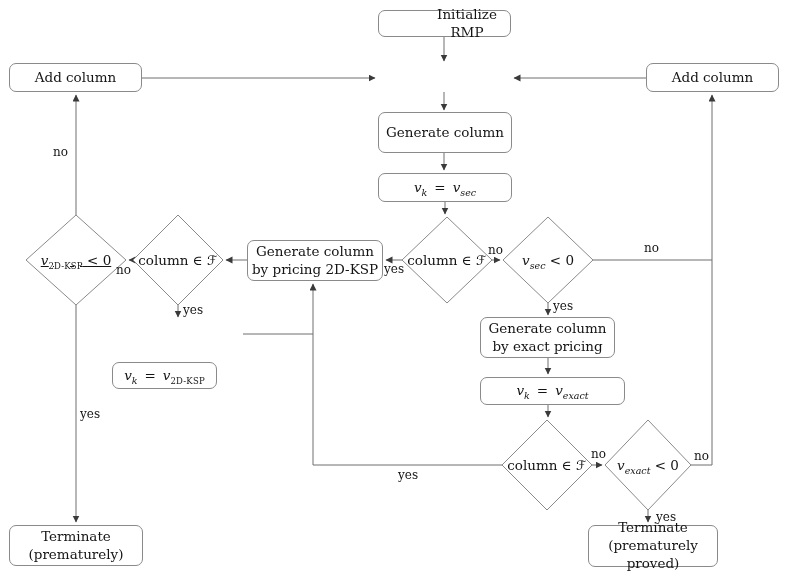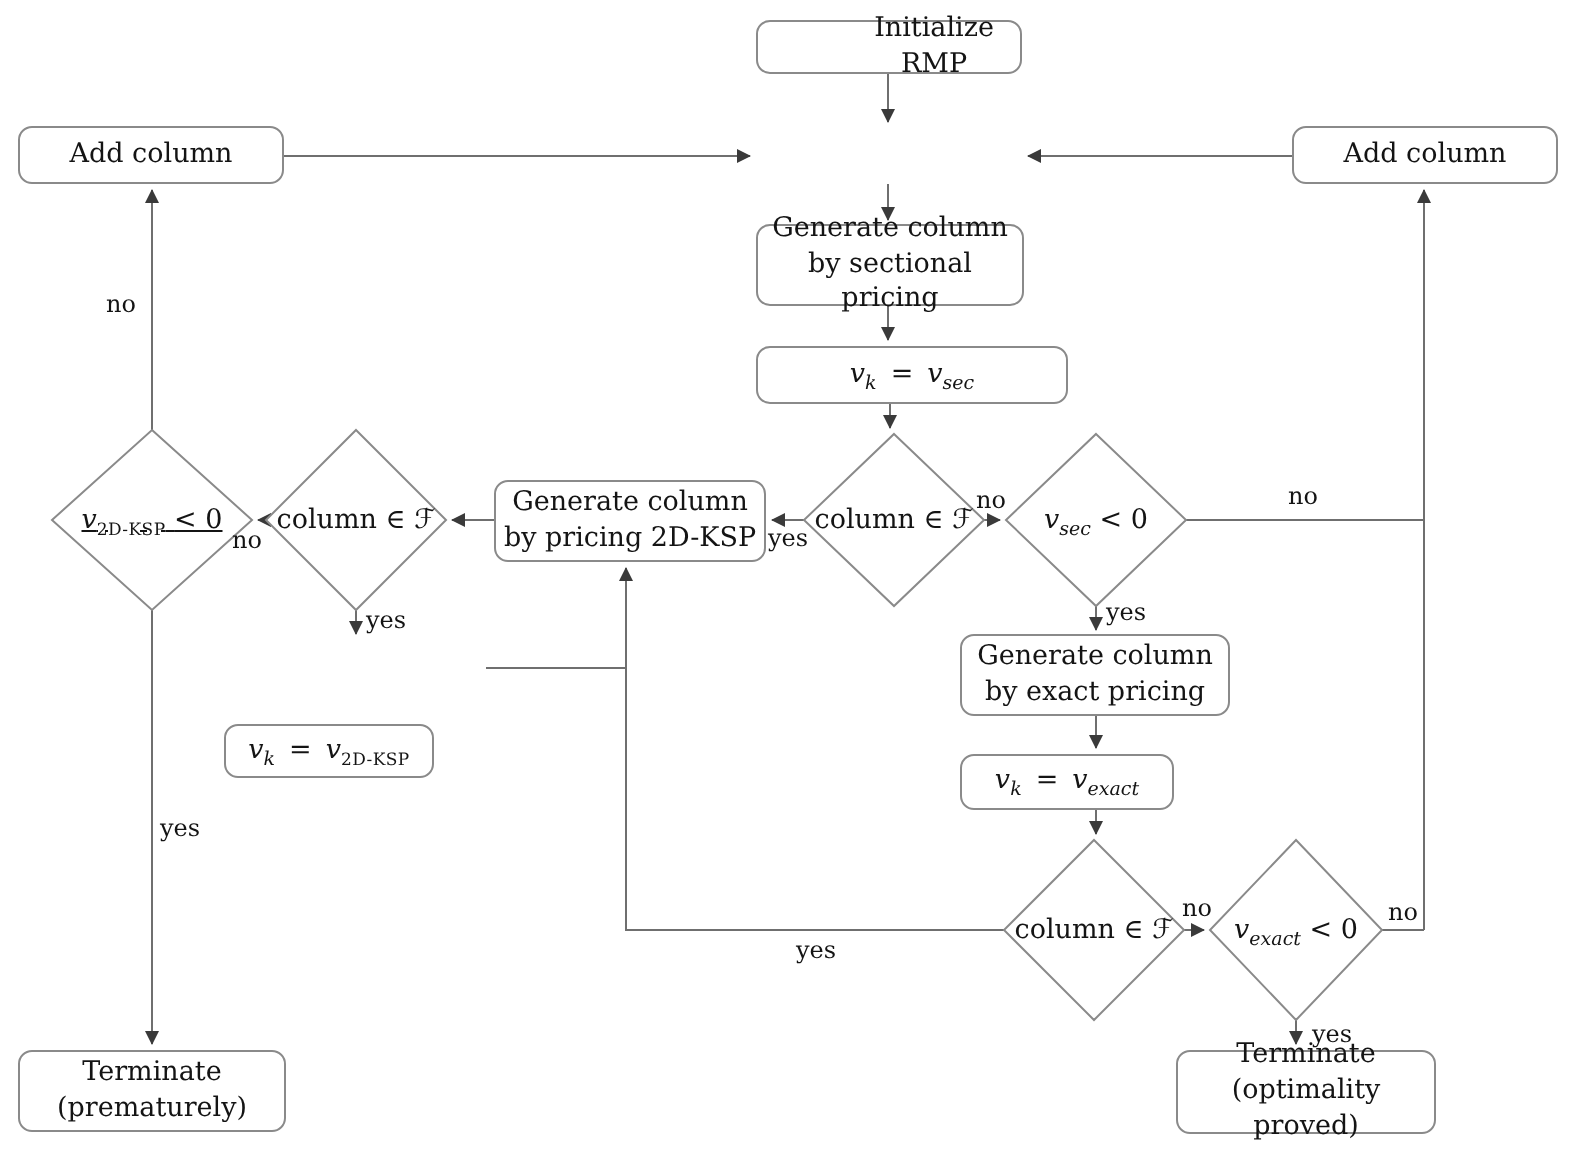--- a/index.html
+++ b/index.html
@@ -78,53 +78,52 @@
   <div class="node" style="left:9px;top:63px;width:133px;height:29px;">
     <span>Add column</span>
   </div>
 
   <div class="node" style="left:646px;top:63px;width:133px;height:29px;">
     <span>Add column</span>
   </div>
 
   <div class="node" style="left:378px;top:112px;width:134px;height:41px;">
     <span>Generate column</span>
-    <span>by sectional pricing</span>
   </div>
 
-  <div class="node" style="left:378px;top:173px;width:156px;height:29px;">
+  <div class="node" style="left:378px;top:173px;width:134px;height:29px;">
     <span class="mrow"><span class="it">v</span><sub>k</sub><span class="eq">=</span><span class="it">v</span><sub>sec</sub></span>
   </div>
 
   <div class="node" style="left:247px;top:240px;width:136px;height:41px;">
     <span>Generate column</span>
     <span>by pricing 2D-KSP</span>
   </div>
 
   <div class="node" style="left:112px;top:320px;width:105px;height:27px;margin-top:42px;">
     <span class="mrow"><span class="it">v</span><sub>k</sub><span class="eq">=</span><span class="it">v</span><sub class="subrm">2D-KSP</sub></span>
   </div>
 
   <div class="node" style="left:480px;top:317px;width:135px;height:41px;">
     <span>Generate column</span>
     <span>by exact pricing</span>
   </div>
 
-  <div class="node" style="left:480px;top:377px;width:107px;height:28px;">
+  <div class="node" style="left:480px;top:377px;width:145px;height:28px;">
     <span class="mrow"><span class="it">v</span><sub>k</sub><span class="eq">=</span><span class="it">v</span><sub>exact</sub></span>
   </div>
 
   <div class="node" style="left:9px;top:525px;width:134px;height:41px;">
     <span>Terminate</span>
     <span>(prematurely)</span>
   </div>
 
   <div class="node" style="left:588px;top:525px;width:130px;height:42px;">
     <span>Terminate</span>
-    <span>(optimality proved)</span>
+    <span>(prematurely proved)</span>
   </div>
 
   <div class="dlabel" style="left:447px;top:260px;">column ∈ ℱ</div>
 
   <div class="dlabel" style="left:548px;top:260px;"><span class="it">v</span><sub>sec</sub> <span>&lt; 0</span></div>
 
   <div class="dlabel" style="left:178px;top:260px;">column ∈ ℱ</div>
 
   <div class="dlabel" style="left:76px;top:260px;text-decoration:underline;"><span class="it">v</span><sub class="subrm">2D-KSP</sub> <span>&lt; 0</span></div>
 

